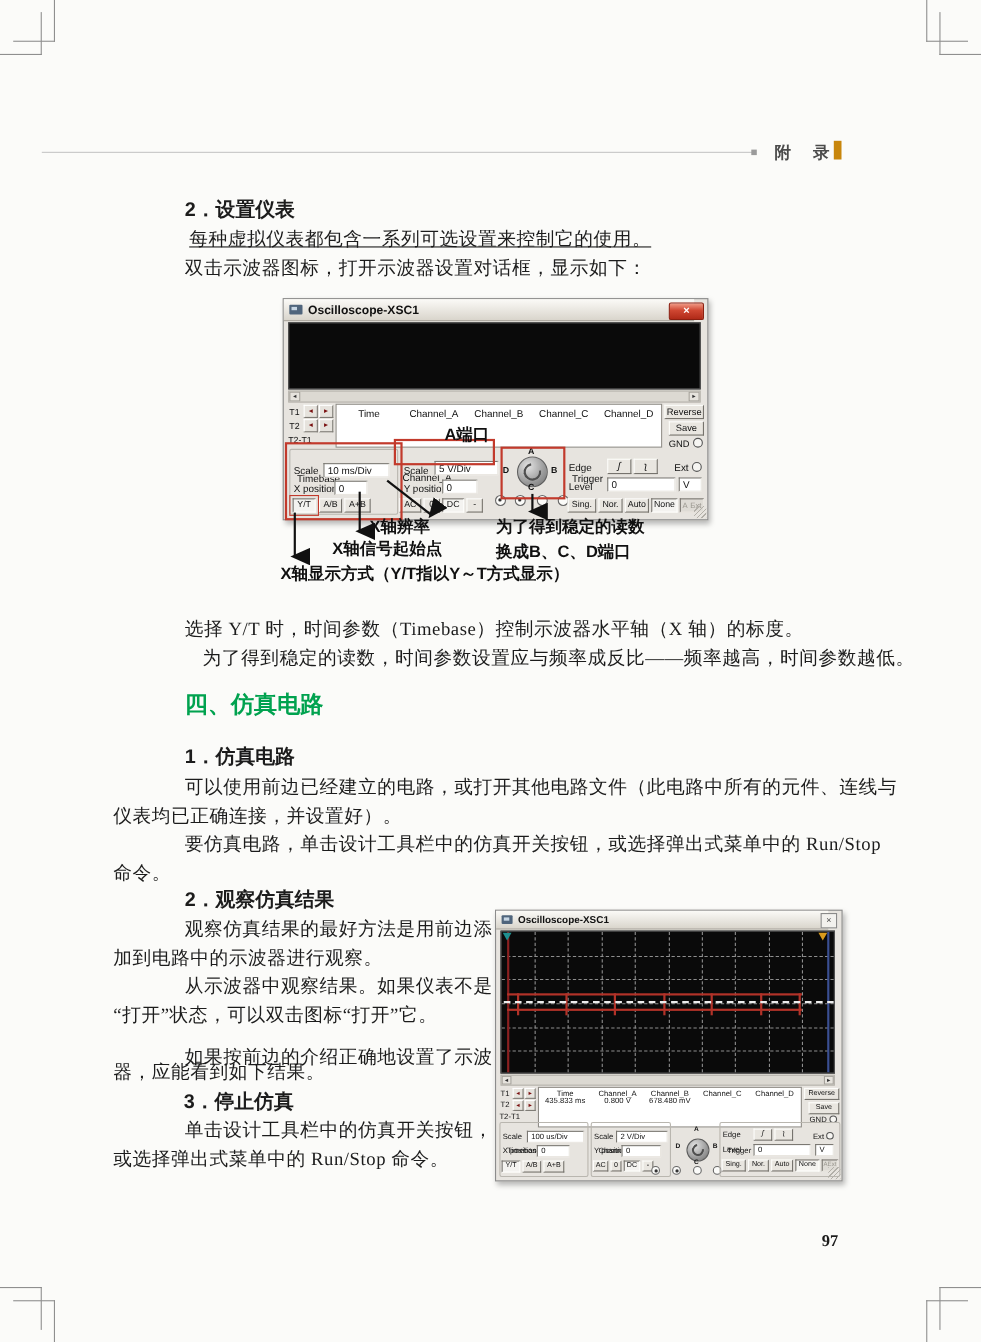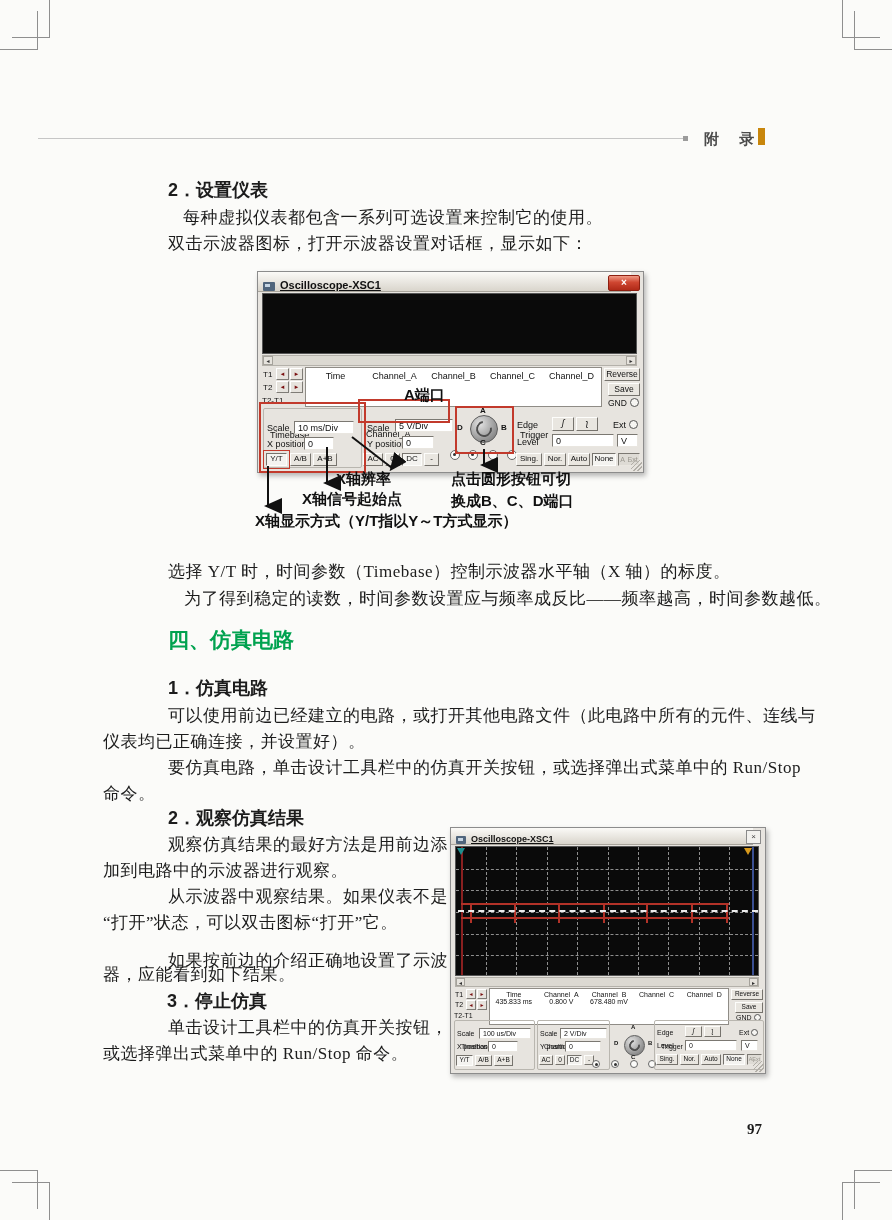--- a/index.html
+++ b/index.html
@@ -20,22 +20,22 @@
   .htxt{position:absolute;font-family:"Liberation Sans","DejaVu Sans",sans-serif;font-weight:bold;
         font-size:15px;letter-spacing:8px;color:#4b4b4b;white-space:nowrap;}
   .hbar{position:absolute;width:7px;height:17px;background:#c8860c;}
   
   .cm{position:absolute;border:0 solid #8f8f8f;}
   
   .win{position:absolute;background:#e7e4df;border:1px solid #8c8c8c;
        box-shadow:2px 3px 5px rgba(0,0,0,.28);
        font-family:"Liberation Sans","DejaVu Sans",sans-serif;color:#111;z-index:5;}
   .tbar{position:absolute;left:0;top:0;right:12px;background:linear-gradient(#fbfaf7,#d9d5cc);
-        border-bottom:1px solid #a9a59c;display:flex;align-items:flex-end;gap:5px;
-        padding-left:5px;box-sizing:border-box;text-decoration:underline;}
+        border-bottom:1px solid #a9a59c;display:flex;align-items:center;gap:5px;
+        padding-left:5px;box-sizing:border-box;}
   .appico{width:12px;height:9px;background:#50657c;border-radius:1px;position:relative;flex:0 0 auto;}
   .appico:after{content:"";position:absolute;left:2px;top:2px;width:5px;height:3px;background:#c7d6e4;}
   .ttl{font-weight:bold;white-space:nowrap;}
   .close-red{position:absolute;border-radius:2px;background:linear-gradient(#f09a85,#cf4631 45%,#b02a18);
              border:1px solid #8d1f10;color:#fff;text-align:center;font-weight:bold;z-index:6;}
   .close-flat{position:absolute;background:#f2f1ee;border:1px solid #8a8a8a;color:#444;
               text-align:center;z-index:6;}
   .disp{position:absolute;background:#0a0a0a;border:1px solid #555;box-sizing:border-box;overflow:hidden;}
   .hscroll{position:absolute;background:#dcd9d2;border:1px solid #b4b1aa;box-sizing:border-box;}
   .sarr{position:absolute;top:0;bottom:0;width:10px;background:#e6e3dd;border:1px solid #a5a29b;
@@ -103,21 +103,21 @@
   <div class="cm" style="left:0;bottom:11px;width:37px;height:38px;border-right-width:1px;border-top-width:1px;"></div>
   <div class="cm" style="right:12px;bottom:0;width:37px;height:37px;border-left-width:1px;border-top-width:1px;"></div>
   <div class="cm" style="right:0;bottom:11px;width:37px;height:38px;border-left-width:1px;border-top-width:1px;"></div>
 
   <div class="hline" style="left:38px;top:138px;width:646px;"></div>
   <div class="hsq" style="left:683px;top:136px;"></div>
   <div class="htxt" style="left:704px;top:130px;">附 录</div>
   <div class="hbar" style="left:758px;top:128px;"></div>
 
   <div class="h-sub" style="left:168px;top:178px;">2．设置仪表</div>
-  <div class="body-line" style="left:183px;top:206px;">每种虚拟仪表都包含一系列可选设置来控制它的使用。</div>
+  <div class="body-line" style="left:172px;top:206px;text-decoration:underline;">每种虚拟仪表都包含一系列可选设置来控制它的使用。</div>
   <div class="body-line" style="left:168px;top:232px;">双击示波器图标，打开示波器设置对话框，显示如下：</div>
 
   <div class="win" style="left:257px;top:271px;width:385px;height:200px;">
     <div class="tbar" style="height:20px;">
       <span class="appico"></span>
       <span class="ttl" style="font-size:11px;">Oscilloscope-XSC1</span>
     </div>
     <span class="close-red" style="right:3px;top:3px;width:30px;height:14px;font-size:10px;line-height:13px;"><i style="font-style:normal;">×</i></span>
 
     <div class="disp" style="left:4px;top:21px;width:375px;height:61px;"></div>
@@ -202,21 +202,21 @@
     <div class="redbox" style="left:1px;top:130px;width:103px;height:67px;"></div>
     <div class="redbox" style="left:100px;top:127px;width:88px;height:20px;"></div>
     <div class="redbox" style="left:197px;top:134px;width:55px;height:44px;"></div>
     <div class="redbox" style="left:5px;top:178px;width:25px;height:17px;border-width:1px;"></div>
 
     <div class="grip"></div>
   </div>
 
   <div class="anno" style="left:404px;top:386px;">A端口</div>
   <div class="anno" style="left:336px;top:470px;">X轴辨率</div>
-  <div class="anno" style="left:451px;top:470px;">点击圆形按钮可切</div>
+  <div class="anno" style="left:451px;top:470px;">为了得到稳定的读数</div>
   <div class="anno" style="left:302px;top:490px;">X轴信号起始点</div>
   <div class="anno" style="left:451px;top:492px;">换成B、C、D端口</div>
   <div class="anno" style="left:255px;top:512px;">X轴显示方式（Y/T指以Y～T方式显示）</div>
 
   <svg class="arrows" width="892" height="1220">
     <defs>
       <marker id="ah" markerWidth="8" markerHeight="9" refX="4" refY="7" orient="auto">
         <polygon points="0,0 8,0 4,9" fill="#111"></polygon>
       </marker>
     </defs>

